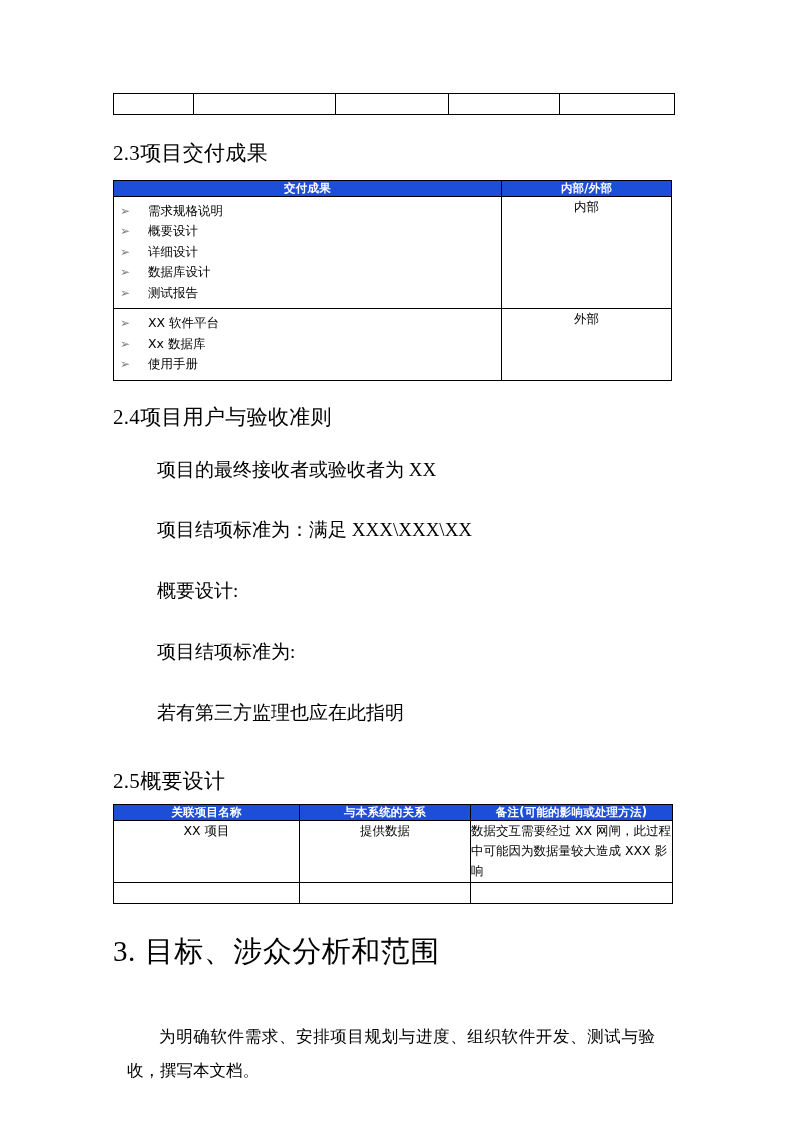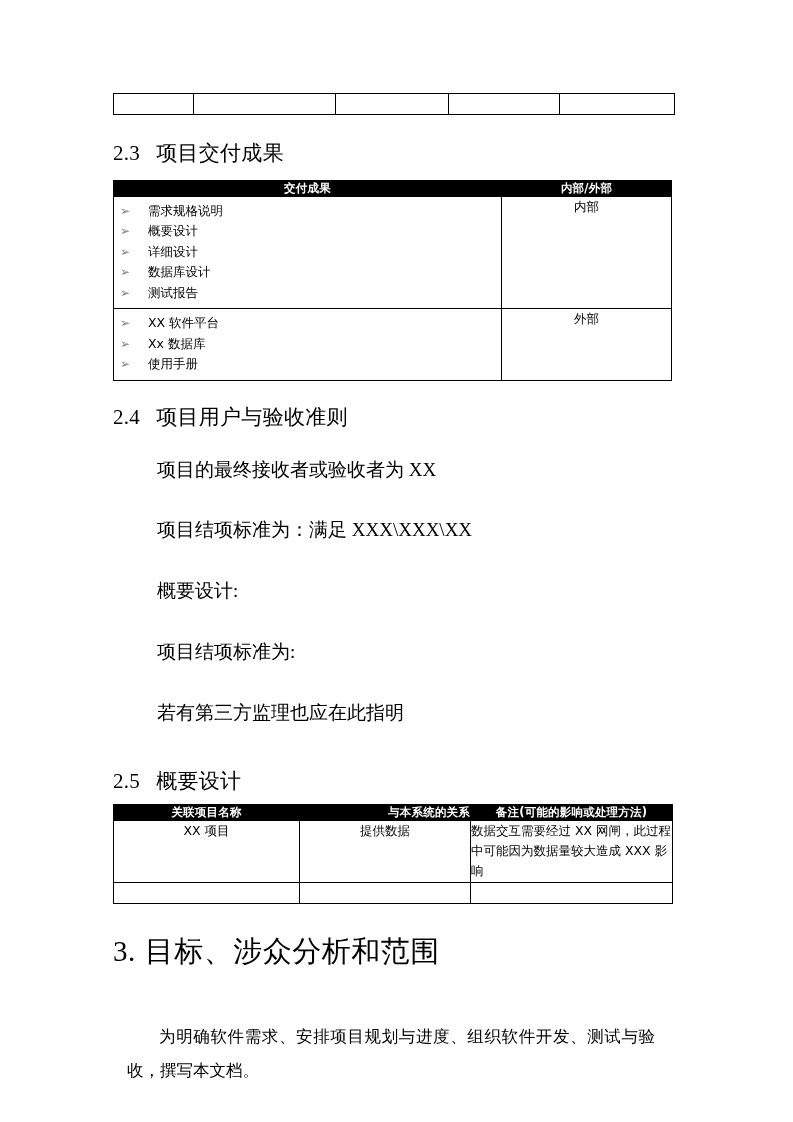--- a/index.html
+++ b/index.html
@@ -32,21 +32,21 @@
     width: 556px;
     table-layout: fixed;
     font-family: "DejaVu Sans", "Liberation Sans", sans-serif;
   }
   table.doc-table td, table.doc-table th {
     border: 1px solid #000000;
     padding: 0;
     vertical-align: top;
   }
   .hdr-cell {
-    background: #000000;
+    background: #1d4ed8;
     color: #ffffff;
     font-weight: bold;
     font-size: 11.5px;
     text-align: center;
     padding: 3px 2px 4px 2px;
     line-height: 1.25;
     letter-spacing: 0.2px;
   }
   .cell-center {
     text-align: center;
@@ -84,21 +84,21 @@
   h2.sec-h2 {
     font-family: "Liberation Serif", "DejaVu Serif", serif;
     font-size: 21px;
     font-weight: normal;
     margin: 0;
     padding: 0;
     line-height: 1.2;
     letter-spacing: 0.3px;
   }
   h2.sec-h2 .num {
-    margin-right: 16px;
+    margin-right: 0;
   }
   h1.sec-h1 {
     font-family: "Liberation Serif", "DejaVu Serif", serif;
     font-size: 29px;
     font-weight: normal;
     margin: 0;
     padding: 0;
     line-height: 1.2;
     letter-spacing: 0.5px;
   }
@@ -268,21 +268,21 @@
     <h2 class="sec-h2">
       <span class="num">2.5</span><span>概要设计</span>
     </h2>
 
     <div class="sp-10"></div>
 
     <table class="doc-table">
       <thead>
         <tr>
           <th class="hdr-cell" style="width:185px;">关联项目名称</th>
-          <th class="hdr-cell" style="width:170px;text-align:right;">与本系统的关系</th>
+          <th class="hdr-cell" style="width:170px;">与本系统的关系</th>
           <th class="hdr-cell" style="width:201px;">备注(可能的影响或处理方法)</th>
         </tr>
       </thead>
       <tbody>
         <tr>
           <td class="cell-center cell-mid">XX 项目</td>
           <td class="cell-center cell-mid">提供数据</td>
           <td class="cell-note">数据交互需要经过 XX 网闸，此过程中可能因为数据量较大造成 XXX 影响</td>
         </tr>
         <tr>

